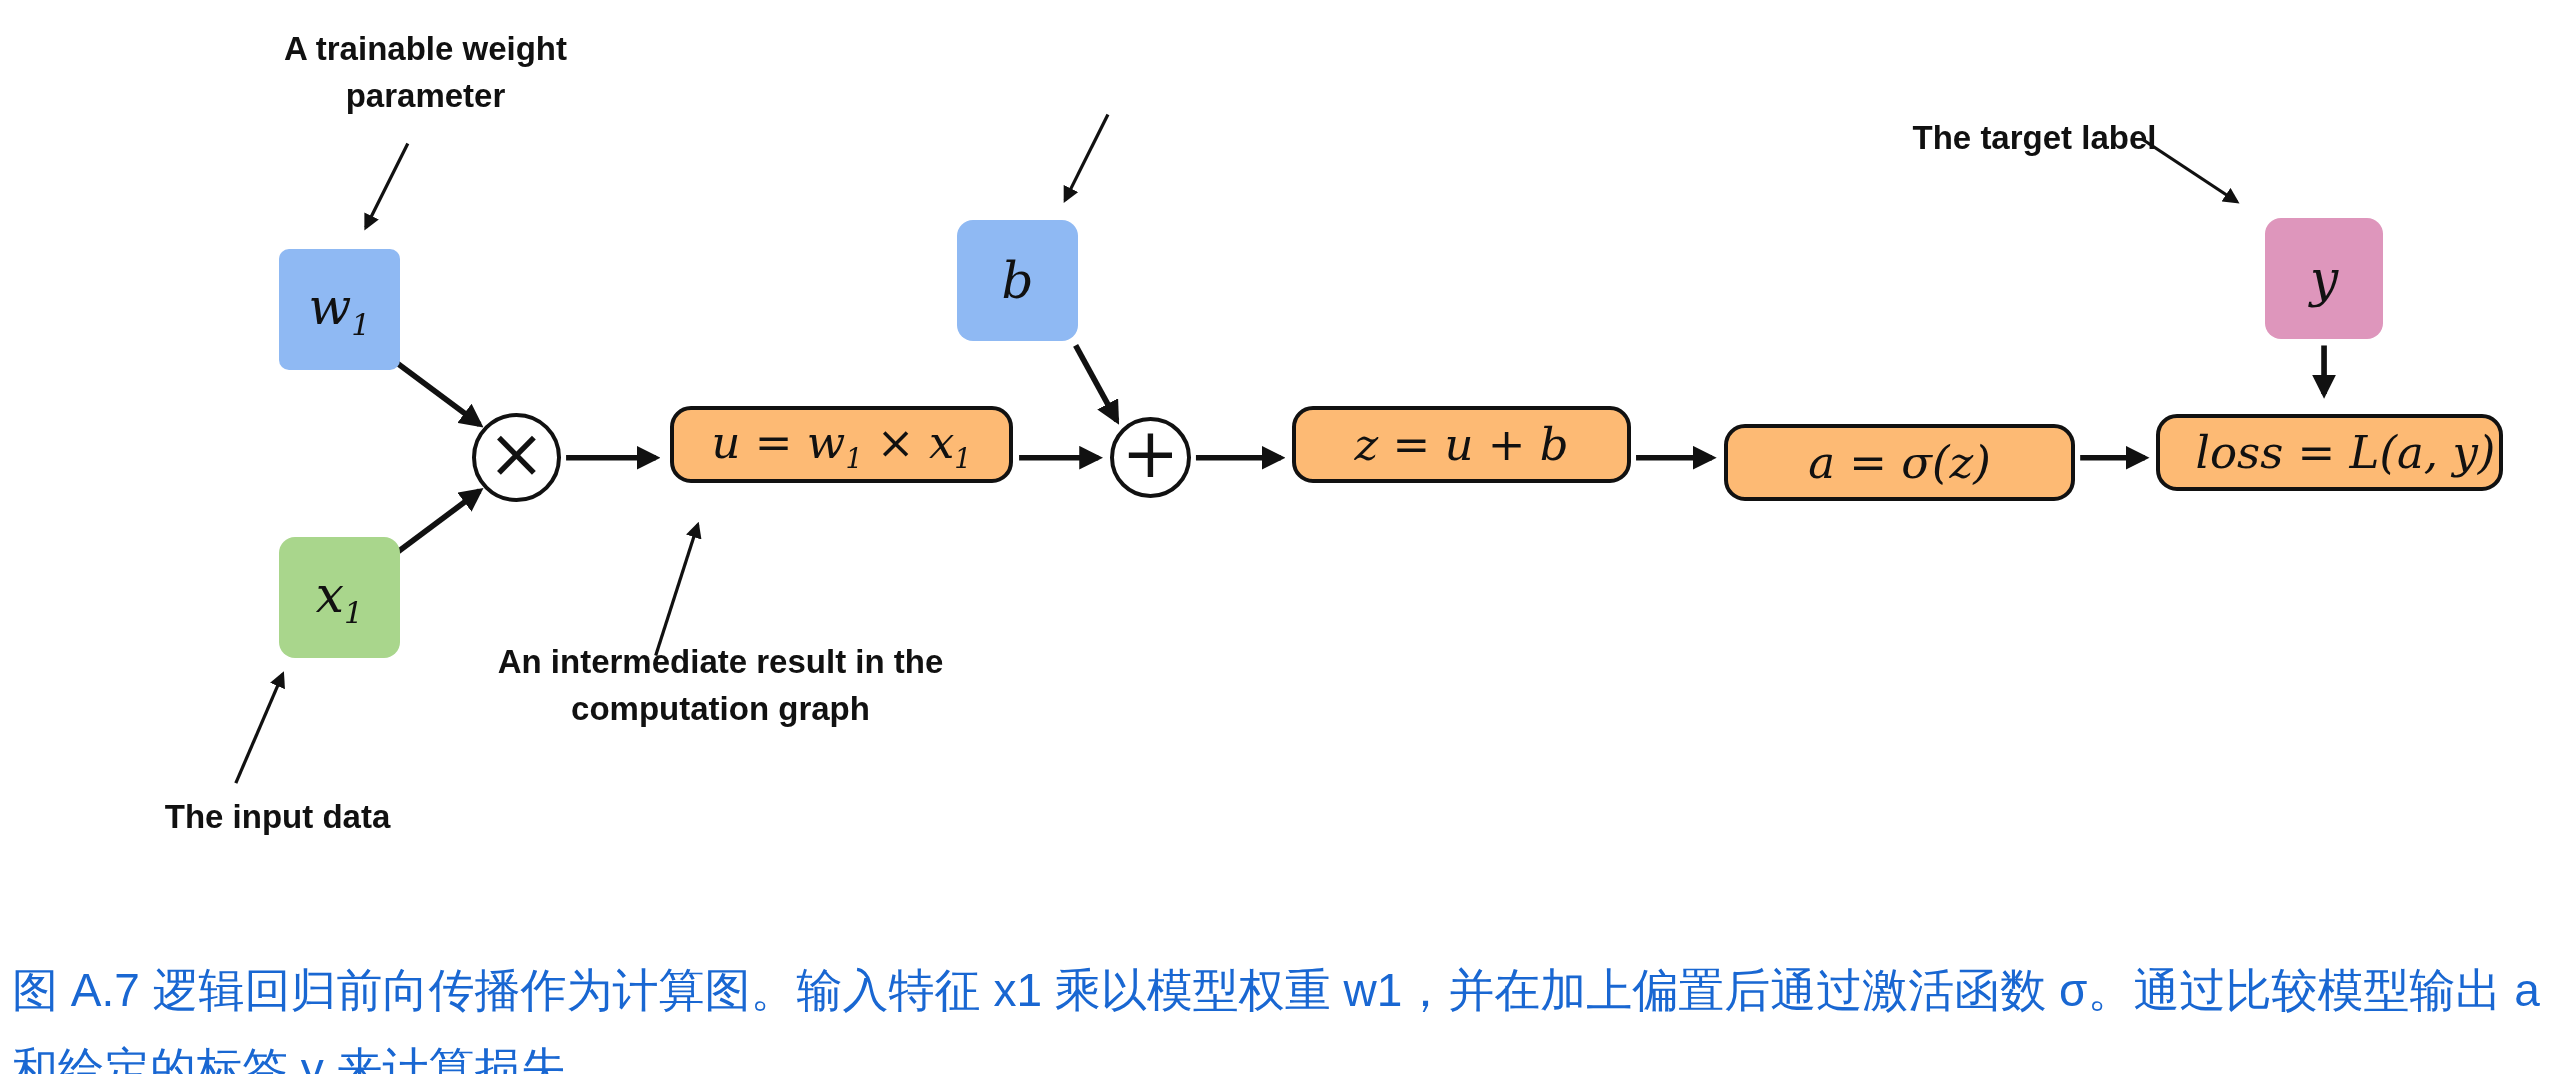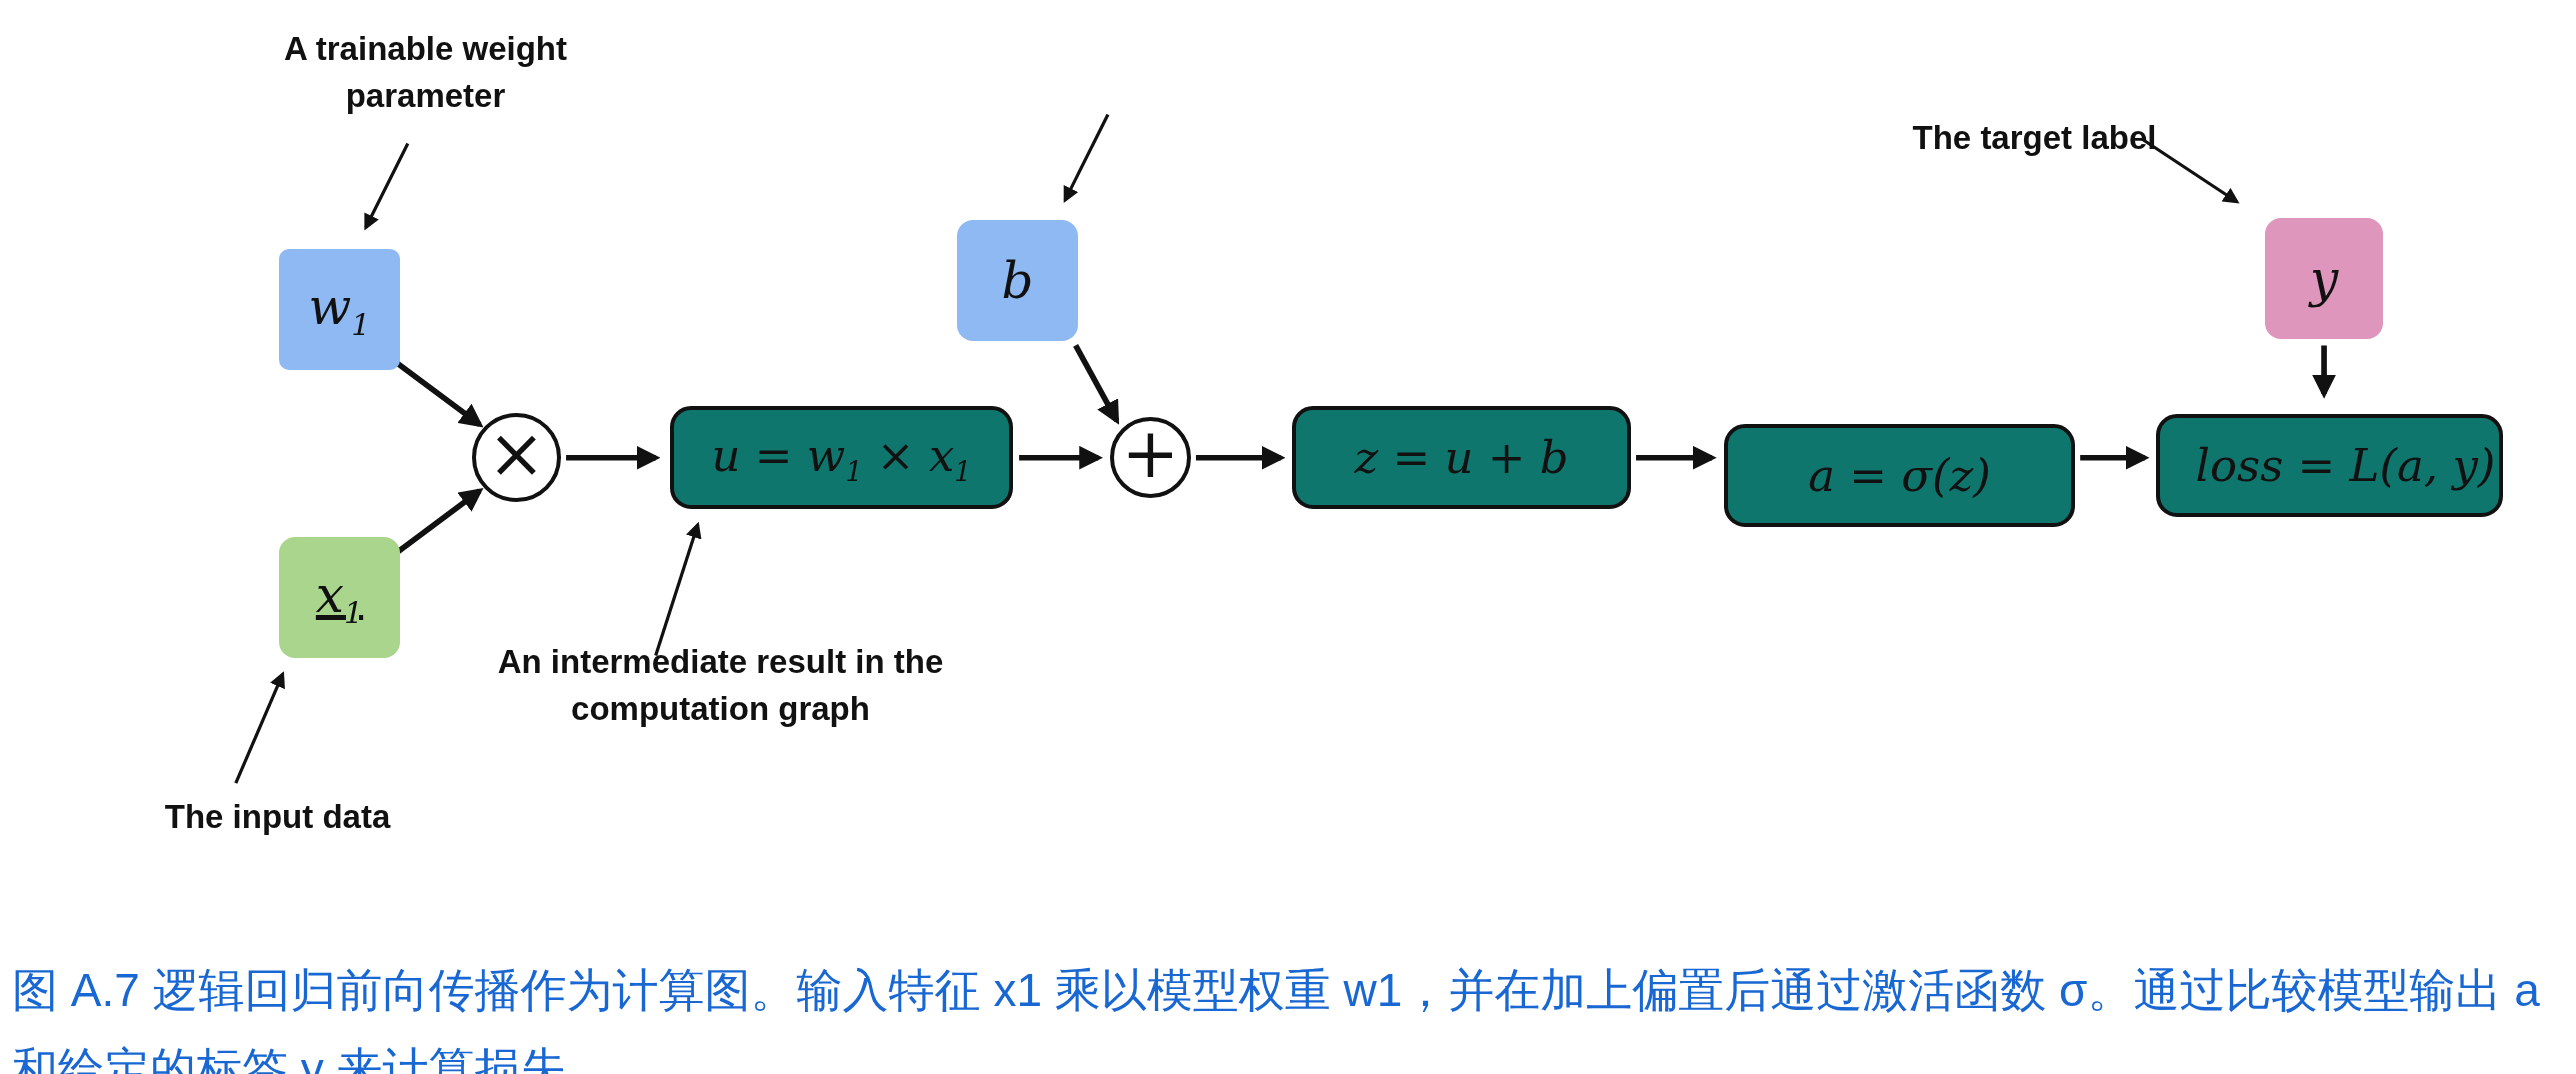--- a/index.html
+++ b/index.html
@@ -27,24 +27,24 @@
   }
   .op-circle {
     position: absolute;
     border: 4.8px solid #111;
     border-radius: 50%;
     background: #fff;
     display: flex; align-items: center; justify-content: center;
   }
   .formula-box {
     position: absolute;
-    height: 103px;
+    height: 77px;
     border: 4px solid #111;
     border-radius: 21px;
-    background: #0f766e;
+    background: #fdba74;
     display: flex; align-items: center; justify-content: center;
   }
   .math {
     font-family: "DejaVu Serif", "Liberation Serif", serif;
     font-style: italic;
     color: #111;
   }
   .node-label { font-size: 50px; }
   .formula { font-size: 45px; white-space: pre; }
   sub { font-size: 0.6em; }
@@ -116,21 +116,21 @@
 
   <div class="note" style="left:478px; top:623px; width:485px;">
     <div>An intermediate result in the</div>
     <div>computation graph</div>
   </div>
 
   <div class="param-box" style="left: 279px; top: 233px; background: rgb(143, 185, 243); border-radius: 10px;">
     <span class="math node-label"><span>w</span><sub>1</sub></span>
   </div>
 
-  <div class="param-box" style="left: 279px; top: 521px; background: rgb(169, 214, 140); text-decoration: underline;">
+  <div class="param-box" style="left: 279px; top: 521px; background: rgb(169, 214, 140);">
     <span class="math node-label"><span>x</span><sub>1</sub></span>
   </div>
 
   <div class="param-box" style="left: 957px; top: 204px; background: rgb(143, 185, 243);">
     <span class="math node-label">b</span>
   </div>
 
   <div class="param-box" style="left: 2265px; top: 202px; width: 118px; background: rgb(222, 150, 188);">
     <span class="math node-label">y</span>
   </div>

